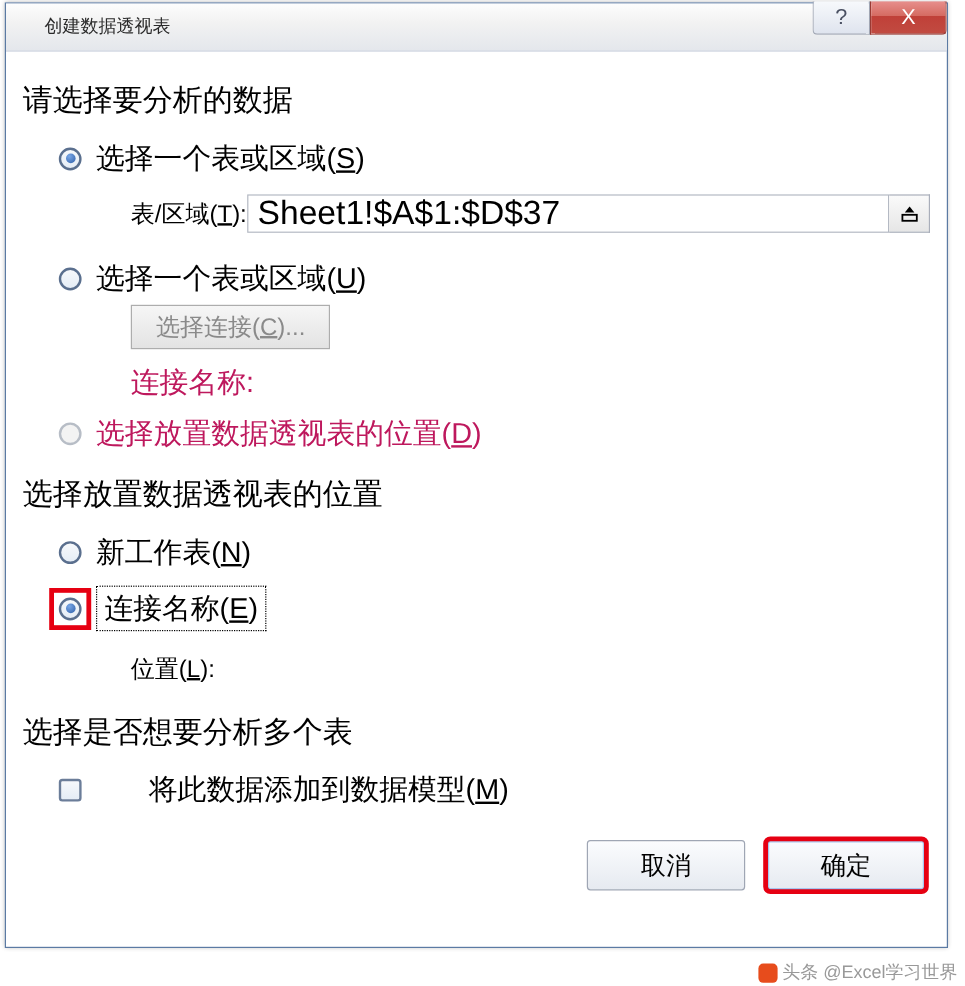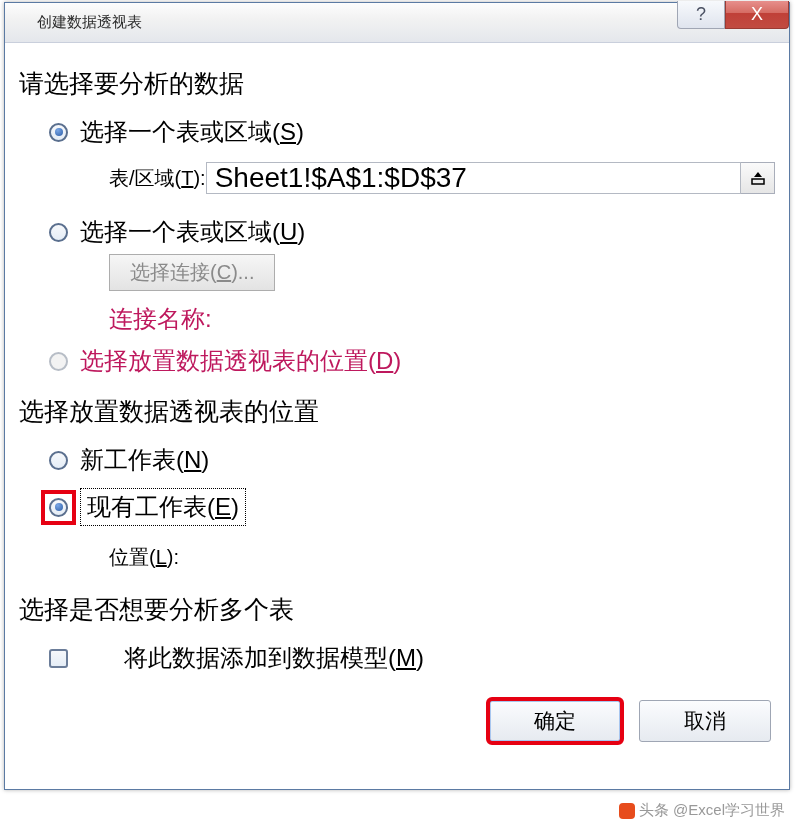--- a/index.html
+++ b/index.html
@@ -178,21 +178,21 @@
     position: relative;
   }
   .hl-red-radio::before {
     content:"";
     position:absolute;
     left:-10px; top:-10px; right:-10px; bottom:-10px;
     border:4px solid #e60012;
   }
   .attribution {
     position: absolute;
-    right: 19px;
+    right: 6px;
     bottom: 2px;
     font-size: 15px;
     color: #999;
     display: flex;
     align-items: center;
     gap: 4px;
   }
   .attr-icon {
     width: 16px; height: 16px;
     background: #e74c1c;
@@ -271,42 +271,42 @@
     <div class="row indent1">
       <span class="radio"></span>
       <span class="label">
         <span>新工作表(</span><span class="u">N</span><span>)</span>
       </span>
     </div>
 
     <div class="row indent1" style="margin-top:12px;">
       <span class="radio selected hl-red-radio"></span>
       <span class="label dotted-focus">
-        <span>现有工作表(</span><span class="u">E</span><span>)</span>
+        <span>连接名称(</span><span class="u">E</span><span>)</span>
       </span>
     </div>
 
     <div class="row indent2" style="margin-top:18px;margin-bottom:22px;align-items:center;">
       <span class="field-label">
         <span>位置(</span><span class="u">L</span><span>):</span>
       </span>
     </div>
 
     <div class="section-title">选择是否想要分析多个表</div>
 
     <div class="row indent1" style="margin-top:4px;gap:44px;">
       <span class="checkbox"></span>
       <span class="label">
         <span>将此数据添加到数据模型(</span><span class="u">M</span><span>)</span>
       </span>
     </div>
 
     <div class="action-row">
+      <button class="action-btn">取消</button>
       <button class="action-btn default hl-red">确定</button>
-      <button class="action-btn">取消</button>
     </div>
 
   </div>
 </div>
 
 <div class="attribution">
   <span class="attr-icon"></span>
   <span>头条 @Excel学习世界</span>
 </div>
 

